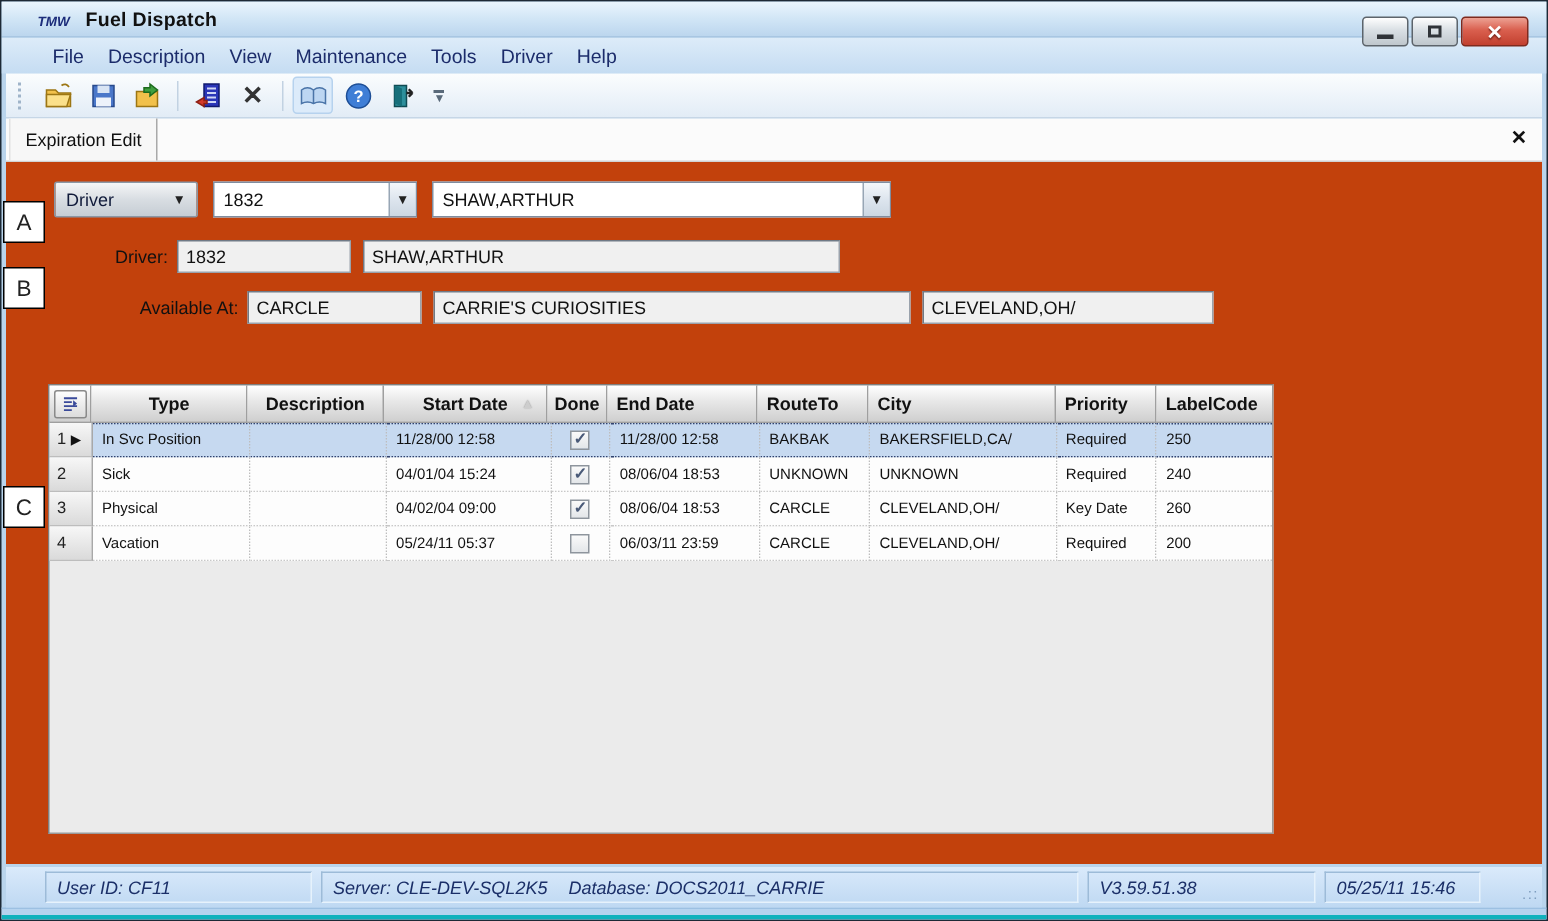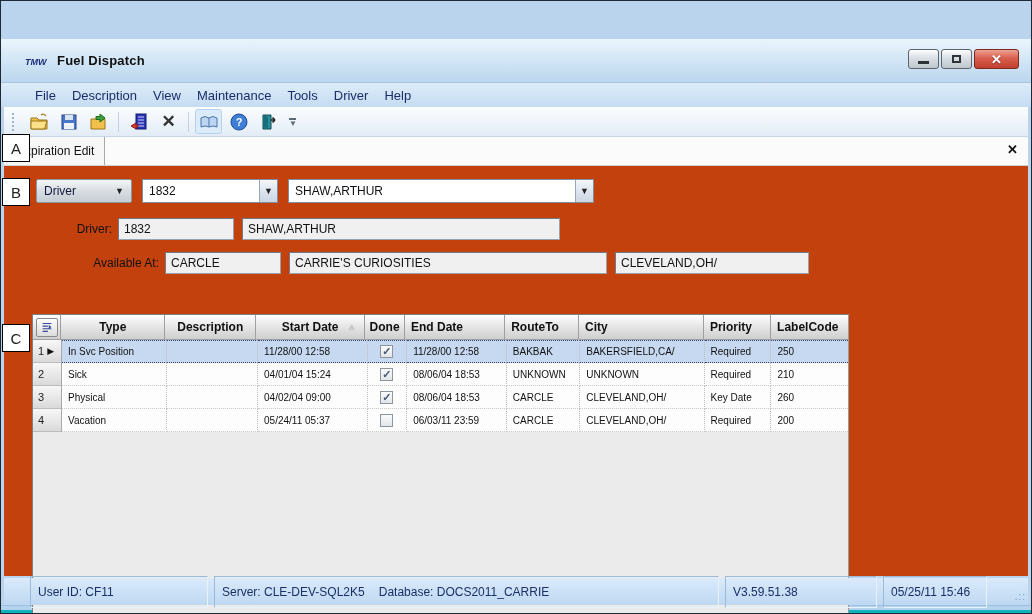--- a/index.html
+++ b/index.html
@@ -9,25 +9,24 @@
   .window{
     position:relative; width:1032px; height:614px;
     border:1px solid #1d2935;
     background:#b9d4ec;
     display:flex; flex-direction:column;
     overflow:hidden;
   }
 
   
   .titlebar{
-    height:44px; flex:0 0 auto;
+    height:24px; flex:0 0 auto;
     background:linear-gradient(#eaf5fd,#cfe4f5 55%,#bcd6ee);
     display:flex; align-items:center; padding:0 10px; position:relative;
     border-bottom:1px solid #a8c6e2;
-    margin-top:38px;
   }
   .app-logo{ width:26px; height:16px; margin:0 6px 0 14px; display:flex; align-items:center; }
   .title-text{ font-size:13px; font-weight:700; color:#111; letter-spacing:0.2px; }
   .win-controls{ position:absolute; top:10px; right:12px; display:flex; gap:2px; }
   .winbtn{
     width:31px; height:20px; border:1px solid #5d646b; border-radius:3px;
     background:linear-gradient(#fefefe,#d9dfe4 45%,#bfc7cd);
     display:flex; align-items:center; justify-content:center; cursor:pointer;
   }
   .winbtn .bar{ width:11px; height:3px; background:#2f3338; margin-top:7px; }
@@ -169,21 +168,21 @@
 
   
   .statusbar{
     height:27px; flex:0 0 auto; margin:2px 3px 0;
     background:linear-gradient(#daeafb,#bed8f2);
     display:flex; align-items:center; font-size:12px; color:#1b2f68;
     padding-left:26px; position:relative; gap:6px;
   }
   .seg{
     height:21px; border:1px solid; border-color:#9dbbd8 #e6f2fc #e6f2fc #9dbbd8;
-    display:flex; align-items:center; padding:15px 7px; white-space:nowrap; overflow:hidden;
+    display:flex; align-items:center; padding:4px 7px; white-space:nowrap; overflow:hidden;font-style:italic;
   }
   .seg-user{ width:178px; } .seg-srv{ width:505px; gap:14px; }
   .seg-ver{ width:152px; } .seg-time{ width:104px; }
   .grip{ position:absolute; right:2px; bottom:3px; font-size:10px; color:#7d9cbd; letter-spacing:1px; }
 
   .bottom-strip{ height:8px; flex:0 0 auto; background:#b6d3ee; border-top:1px solid #9cc0e2; border-bottom:3px solid #10b2bc; }
 
   
   .callout{
     position:absolute; width:28px; height:28px; background:#fff; border:1px solid #000;
@@ -376,21 +375,21 @@
         <div class="gcell c-type">Sick</div>
         <div class="gcell c-desc"></div>
         <div class="gcell c-start">04/01/04 15:24</div>
         <div class="gcell center c-done">
             <span class="checkbox checked"></span>
           </div>
         <div class="gcell c-end">08/06/04 18:53</div>
         <div class="gcell c-route">UNKNOWN</div>
         <div class="gcell c-city">UNKNOWN</div>
         <div class="gcell c-prio">Required</div>
-        <div class="gcell c-label">210</div>
+        <div class="gcell c-label">240</div>
       </div>
 
       <div class="grow">
         <div class="rowhdr">
             <span>3</span>
           </div>
         <div class="gcell c-type">Physical</div>
         <div class="gcell c-desc"></div>
         <div class="gcell c-start">04/02/04 09:00</div>
         <div class="gcell center c-done">

